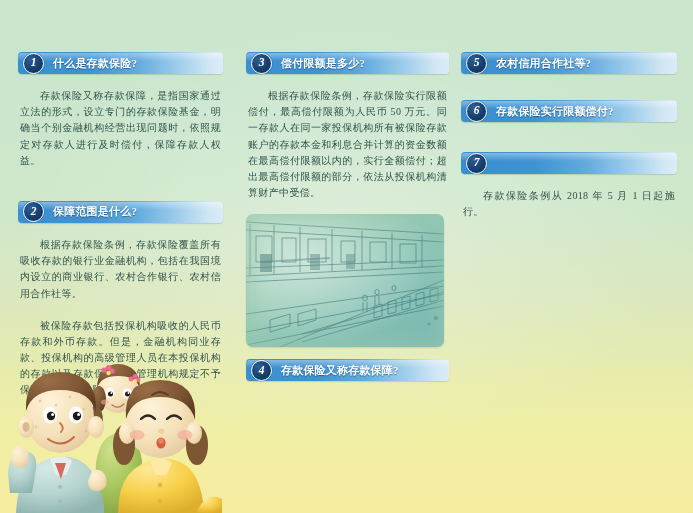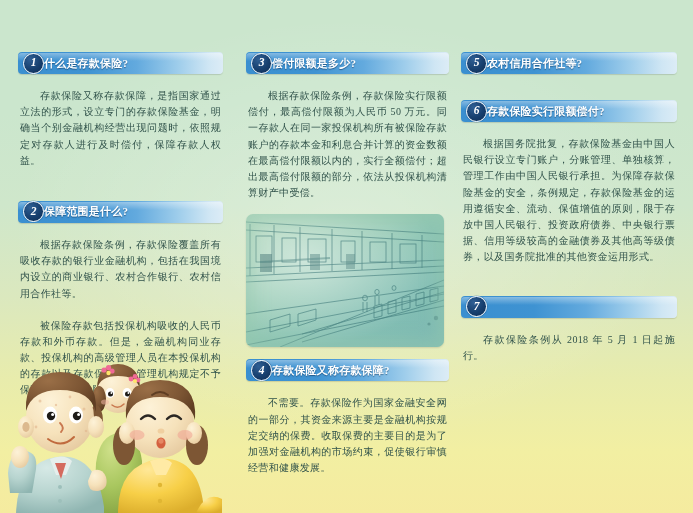--- a/index.html
+++ b/index.html
@@ -84,20 +84,21 @@
     font-size: 11.5px;
     line-height: 1;
     display: flex;
     align-items: center;
     justify-content: center;
     box-shadow: 0 0 0 0.6px rgba(40,90,140,0.45);
   }
   .qtitle {
     position: relative;
     z-index: 2;
+    margin-left: 9px;
     color: #ffffff;
     font-weight: bold;
     font-size: 11px;
     letter-spacing: 0.2px;
     white-space: nowrap;
     text-shadow: 0 1px 1px rgba(14,46,80,0.55);
     text-align: right;
   }
   
   .ans {
@@ -246,41 +247,39 @@
       <div class="vign"></div>
     </div>
 
     <div style="height:12px"></div>
 
     <div class="qbar">
       <div class="gloss"></div>
       <div class="qbadge">4</div>
       <div class="qtitle">存款保险又称存款保障?</div>
     </div>
-    <p class="ans">不需要。存款保险作为国家金融安全网的一部分，其资金来源主要是金融机构按规定交纳的保费。收取保费的主要目的是为了加强对金融机构的市场约束，促使银行审慎经营和健康发展。</p>
   </div>
 
   <div class="col" id="col-right">
 
     <div style="height:52px"></div>
 
     <div class="qbar">
       <div class="gloss"></div>
       <div class="qbadge">5</div>
       <div class="qtitle">农村信用合作社等?</div>
     </div>
 
     <div style="height:26px"></div>
 
     <div class="qbar">
       <div class="gloss"></div>
       <div class="qbadge">6</div>
       <div class="qtitle">存款保险实行限额偿付?</div>
     </div>
-    <p class="ans">根据国务院批复，存款保险基金由中国人民银行设立专门账户，分账管理、单独核算，管理工作由中国人民银行承担。为保障存款保险基金的安全，条例规定，存款保险基金的运用遵循安全、流动、保值增值的原则，限于存放中国人民银行、投资政府债券、中央银行票据、信用等级较高的金融债券及其他高等级债券，以及国务院批准的其他资金运用形式。</p>
 
     <div style="height:30px"></div>
 
     <div class="qbar">
       <div class="gloss"></div>
       <div class="qbadge">7</div>
     </div>
     <p class="ans">存款保险条例从 2018 年 5 月 1 日起施行。</p>
   </div>
 

